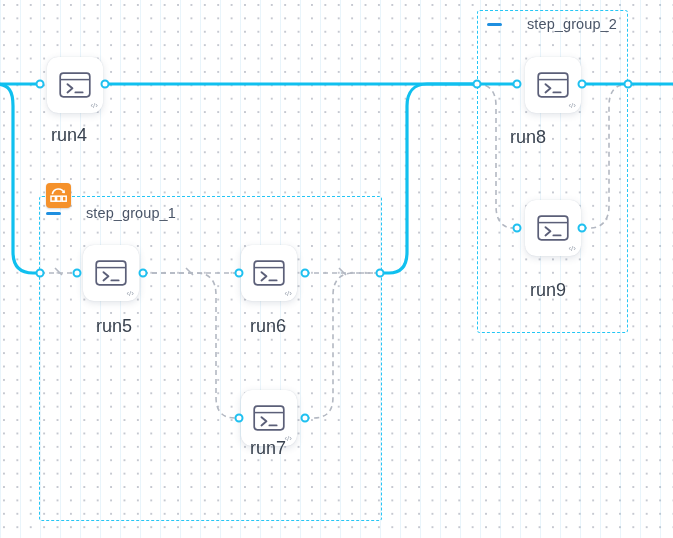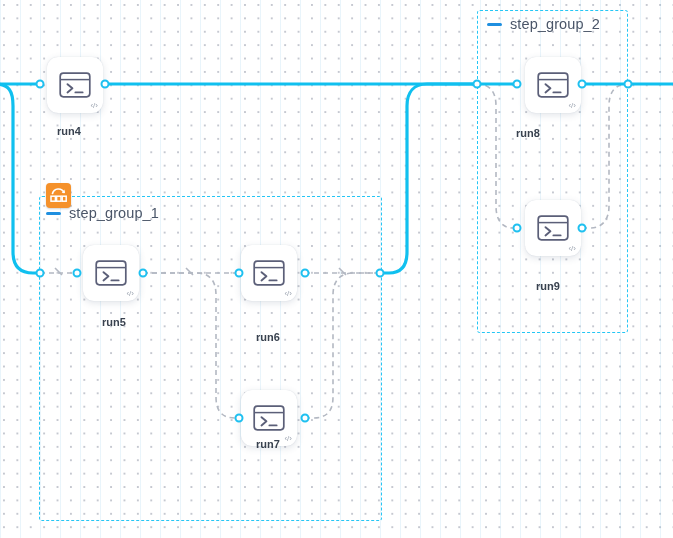--- a/index.html
+++ b/index.html
@@ -29,21 +29,21 @@
     position: absolute;
     border: 1.5px dashed #25c6f5;
     border-radius: 3px;
     box-sizing: border-box;
     background: transparent;
   }
   .group-header {
     position: absolute;
     display: flex;
     align-items: center;
-    gap: 8px;
+    gap: 25px;
     white-space: nowrap;
   }
   .group-dash {
     display: inline-block;
     width: 15px;
     height: 3px;
     border-radius: 2px;
     background: #1f8fe0;
   }
   .group-label {
@@ -77,26 +77,25 @@
   .node .code-mark {
     position: absolute;
     right: 5px;
     bottom: 3px;
     font-size: 8px;
     color: #9aa2af;
     line-height: 1;
   }
   .node-label {
     position: absolute;
-    font-size: 11px;
+    font-size: 18px;
     color: #39424f;
     text-align: left;
     white-space: nowrap;
     transform: translateX(-50%);
-    font-weight: bold;
   }
 
   
   .port {
     position: absolute;
     width: 9px;
     height: 9px;
     border-radius: 50%;
     background: #ffffff;
     border: 2.2px solid #1ec0f0;
@@ -209,21 +208,21 @@
         <span>
           <svg class="term" width="34" height="28" viewBox="0 0 34 28">
             <rect x="2.2" y="2.2" width="29.6" height="23.6" rx="3.2" fill="none" stroke="#5b5f78" stroke-width="1.7"></rect>
             <line x1="2.2" y1="8.6" x2="31.8" y2="8.6" stroke="#5b5f78" stroke-width="1.5"></line>
             <path d="M9.5 13.2 L14.4 17.3 L9.5 21.4" fill="none" stroke="#5b5f78" stroke-width="1.9" stroke-linecap="round" stroke-linejoin="round"></path>
             <line x1="17.4" y1="21.4" x2="24.6" y2="21.4" stroke="#5b5f78" stroke-width="1.9" stroke-linecap="round"></line>
           </svg>
         </span>
         <span class="code-mark">‹/›</span>
       </div>
-      <div class="node-label" style="left: 268px; top: 316px; margin-top: 15px;">run6</div>
+      <div class="node-label" style="left: 268px; top: 316px;">run6</div>
       <div class="node" style="left: 241px; top: 390px;">
         <span>
           <svg class="term" width="34" height="28" viewBox="0 0 34 28">
             <rect x="2.2" y="2.2" width="29.6" height="23.6" rx="3.2" fill="none" stroke="#5b5f78" stroke-width="1.7"></rect>
             <line x1="2.2" y1="8.6" x2="31.8" y2="8.6" stroke="#5b5f78" stroke-width="1.5"></line>
             <path d="M9.5 13.2 L14.4 17.3 L9.5 21.4" fill="none" stroke="#5b5f78" stroke-width="1.9" stroke-linecap="round" stroke-linejoin="round"></path>
             <line x1="17.4" y1="21.4" x2="24.6" y2="21.4" stroke="#5b5f78" stroke-width="1.9" stroke-linecap="round"></line>
           </svg>
         </span>
         <span class="code-mark">‹/›</span>

